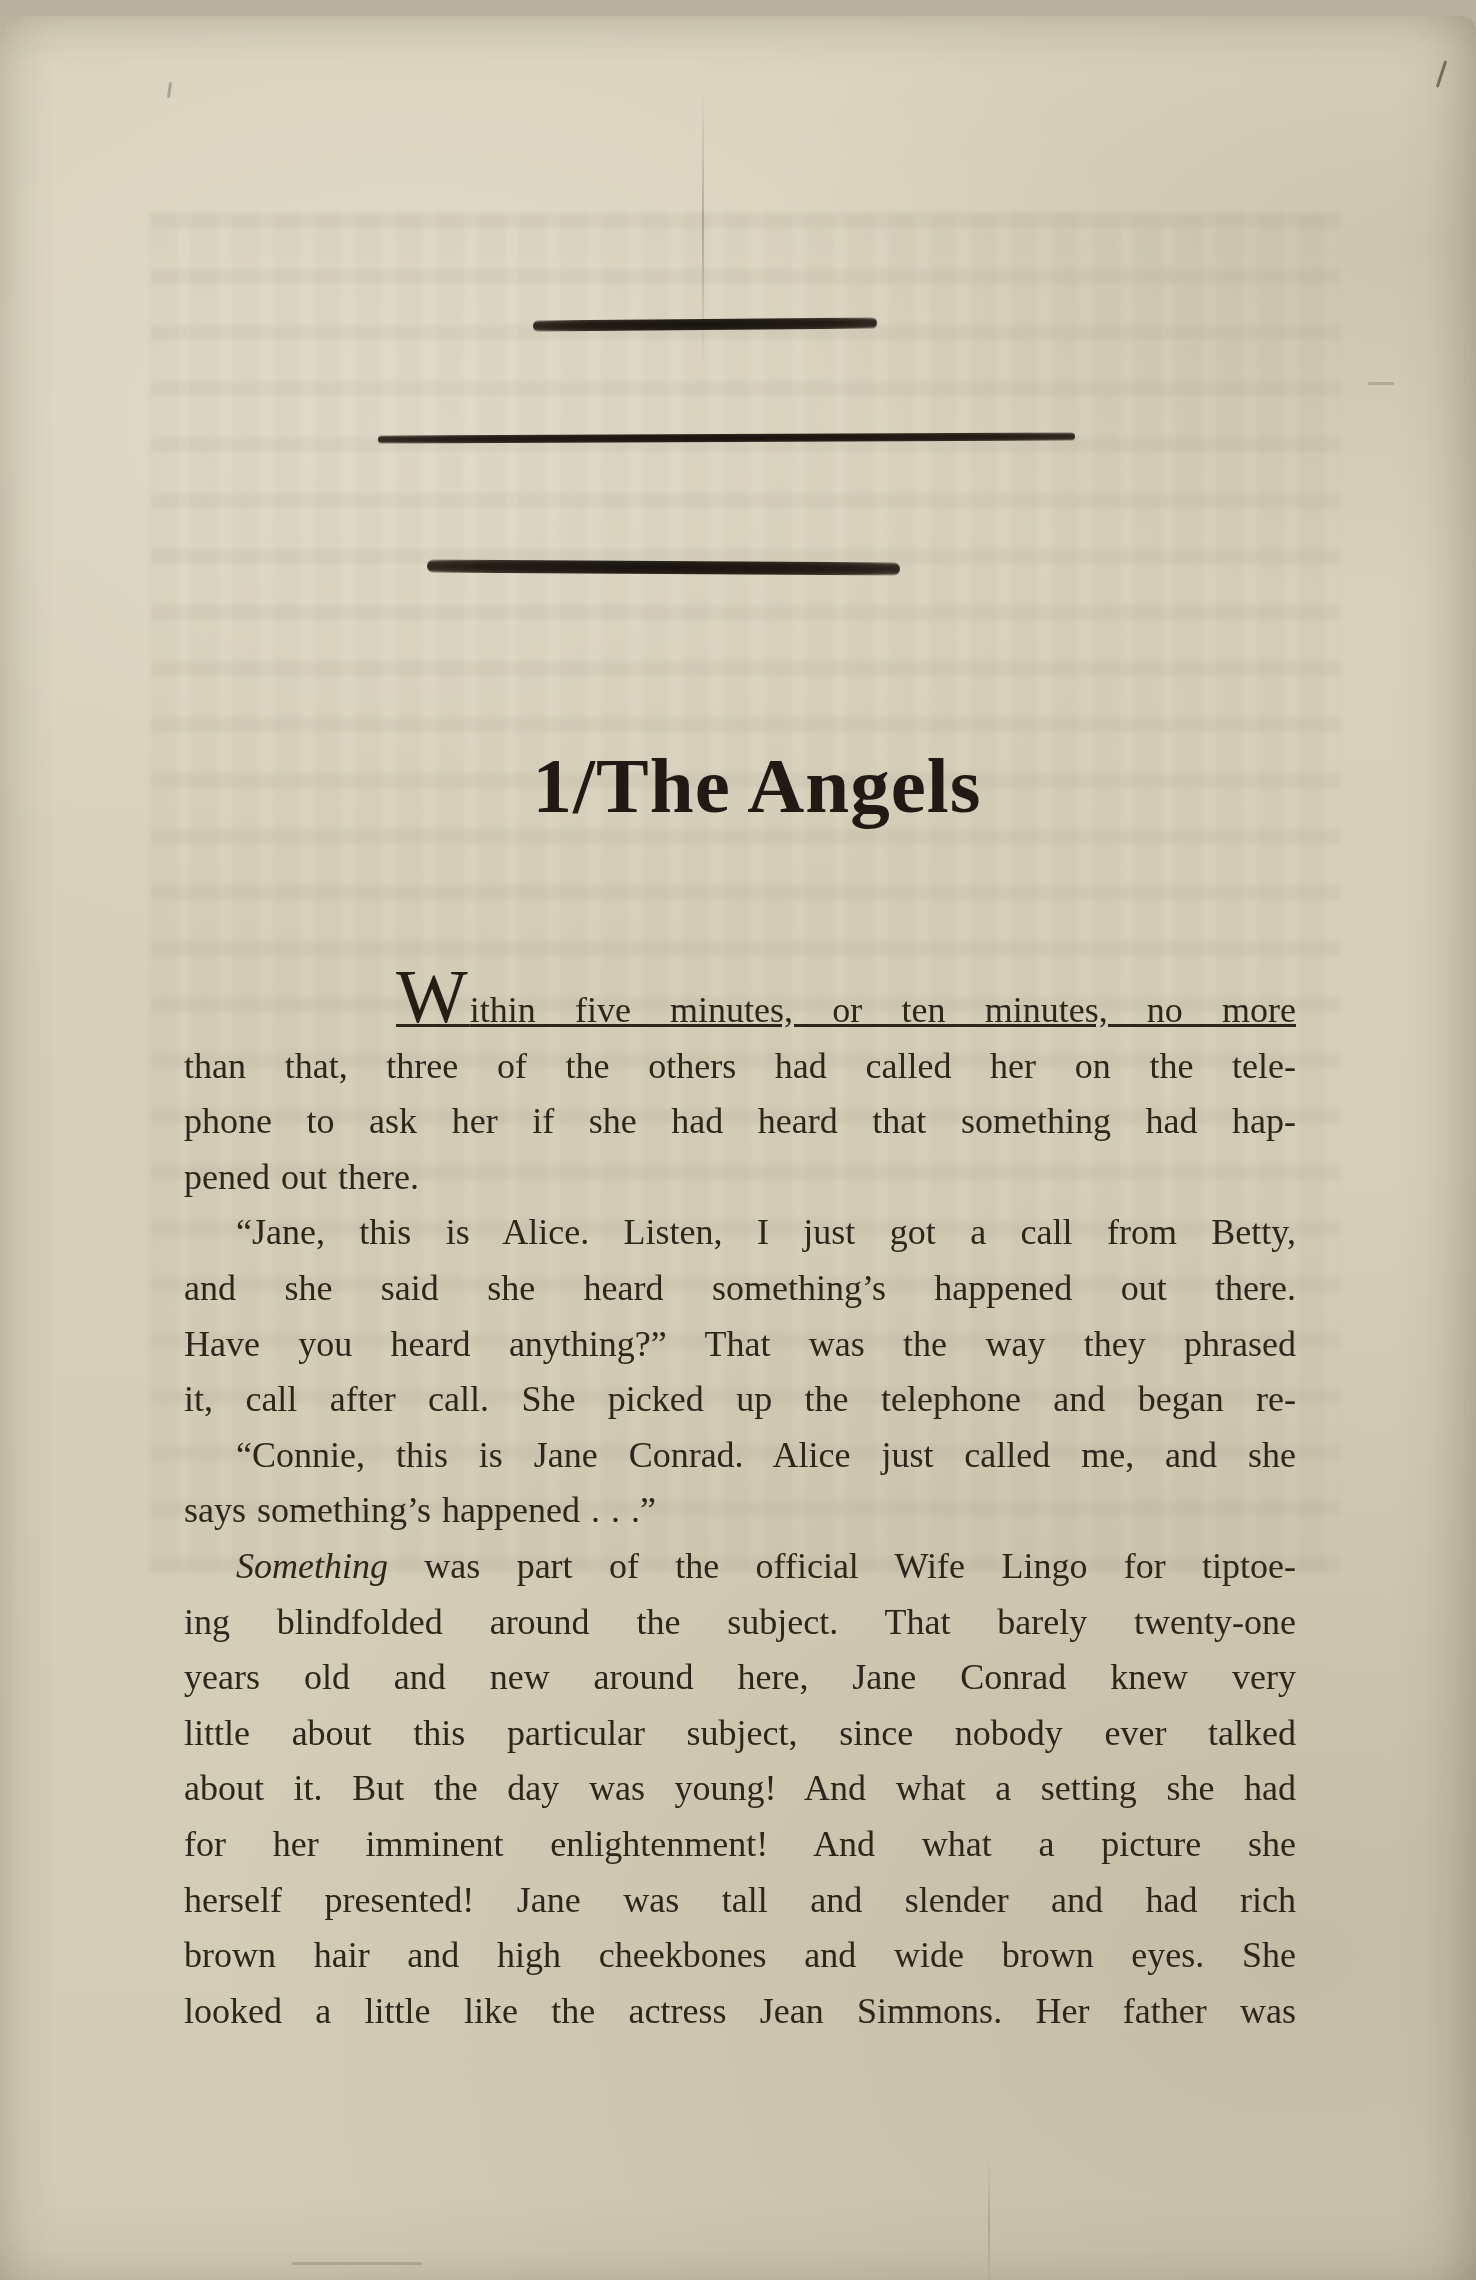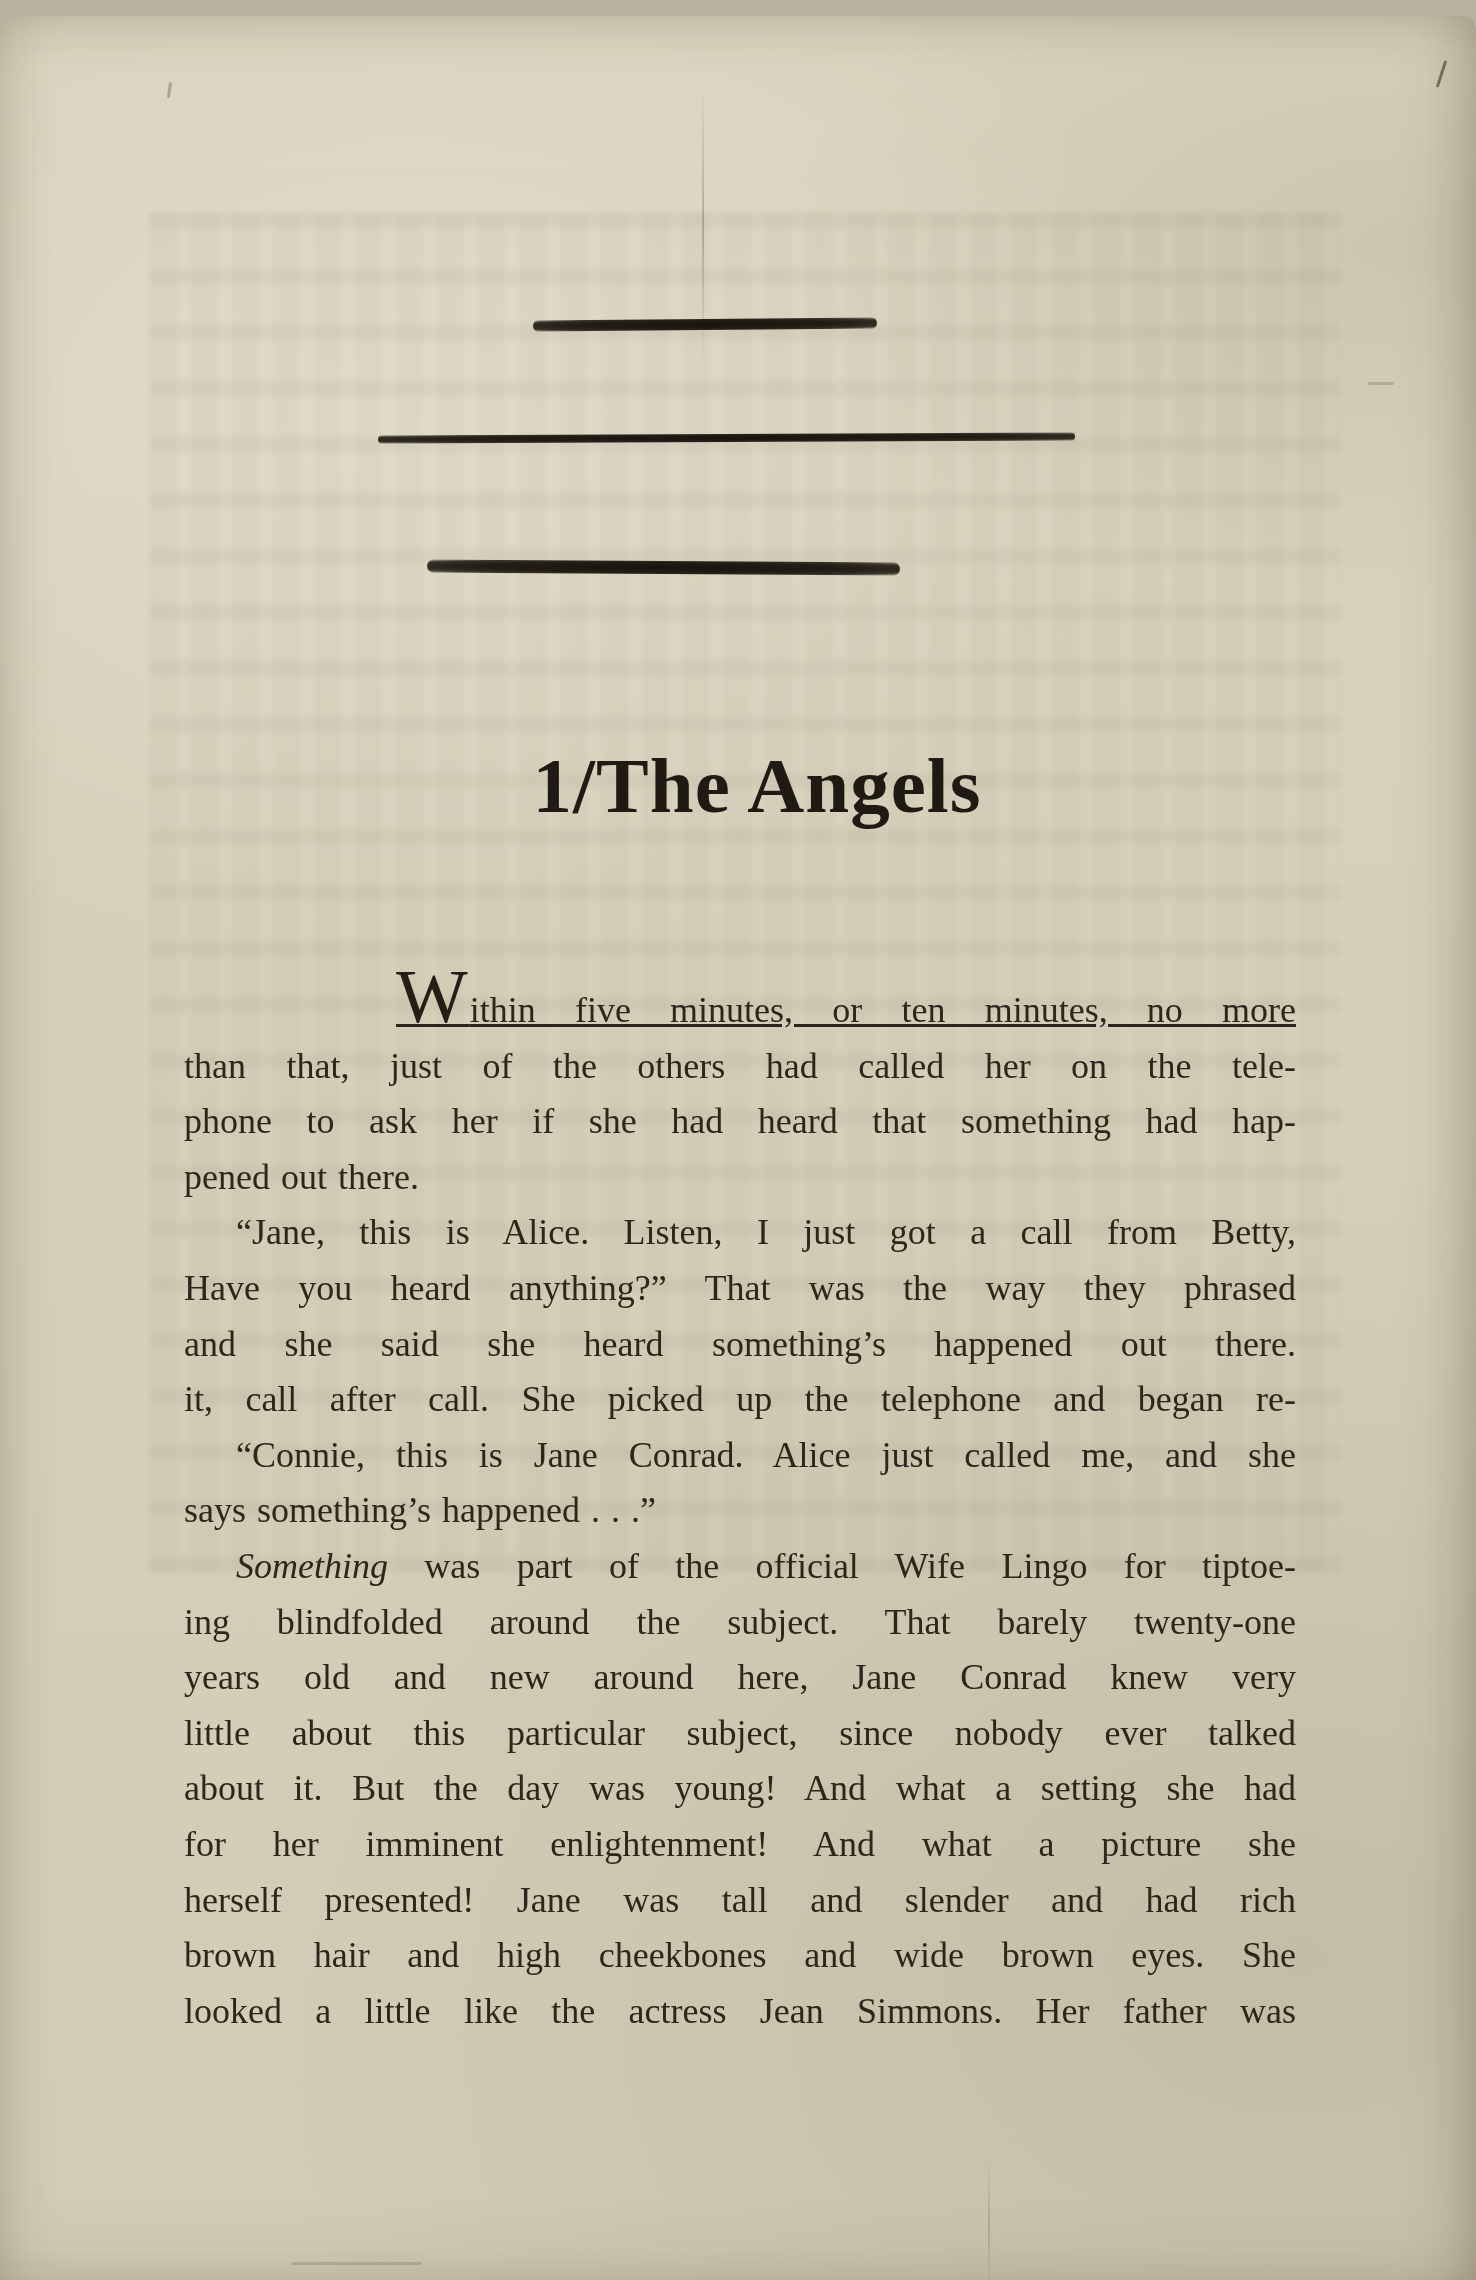--- a/index.html
+++ b/index.html
@@ -129,27 +129,27 @@
   <div class="stroke stroke-1"></div>
   <div class="stroke stroke-2"></div>
   <div class="stroke stroke-3"></div>
 
   <h1 class="chapter-title">1/The Angels</h1>
 
   <div class="body-text">
 
     <div class="line jl opening"><span class="raised-cap">W</span><span>ithin five minutes, or ten minutes, no more</span></div>
 
-    <div class="line jl">than that, just of the others had called her on the tele-</div>
+    <div class="line jl">than that, three of the others had called her on the tele-</div>
     <div class="line jl">phone to ask her if she had heard that something had hap-</div>
     <div class="line pe">pened out there.</div>
 
     <div class="line jl ind">“Jane, this is Alice. Listen, I just got a call from Betty,</div>
+    <div class="line jl">and she said she heard something’s happened out there.</div>
     <div class="line jl">Have you heard anything?” That was the way they phrased</div>
-    <div class="line jl">and she said she heard something’s happened out there.</div>
     <div class="line jl">it, call after call. She picked up the telephone and began re-</div>
 
     <div class="line jl ind">“Connie, this is Jane Conrad. Alice just called me, and she</div>
     <div class="line pe">says something’s happened . . .”</div>
 
     <div class="line jl ind"><span class="italic">Something</span><span> was part of the official Wife Lingo for tiptoe-</span></div>
 
     <div class="line jl">ing blindfolded around the subject. That barely twenty-one</div>
     <div class="line jl">years old and new around here, Jane Conrad knew very</div>
     <div class="line jl">little about this particular subject, since nobody ever talked</div>

